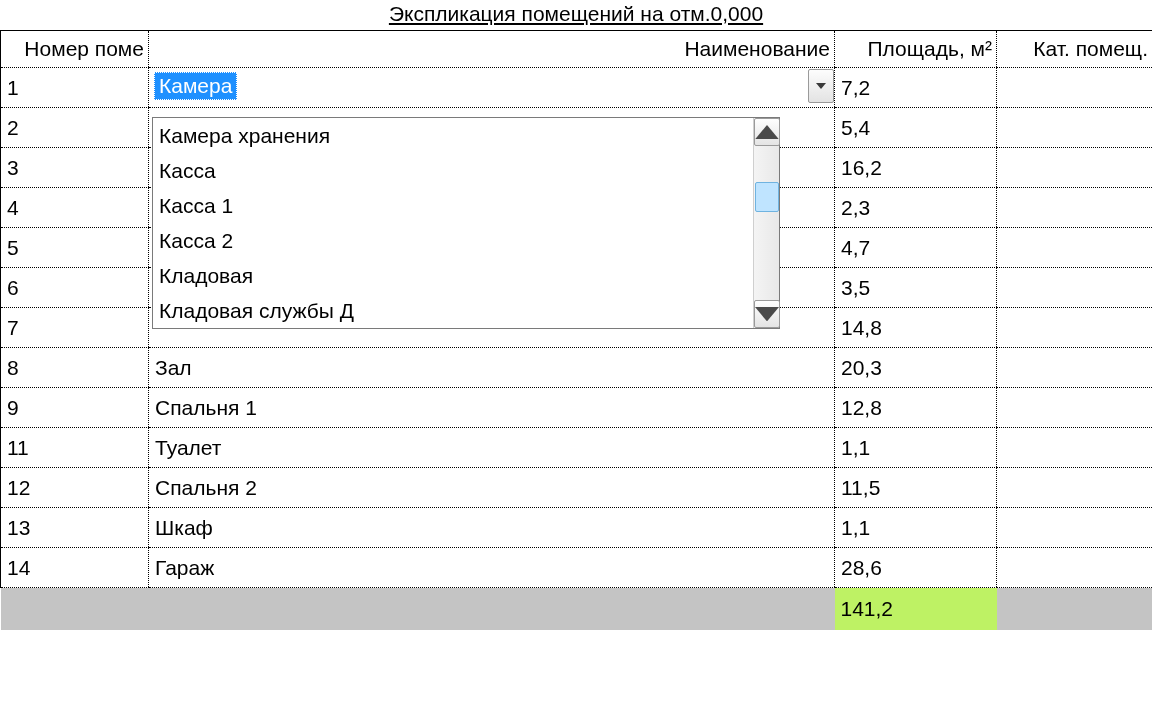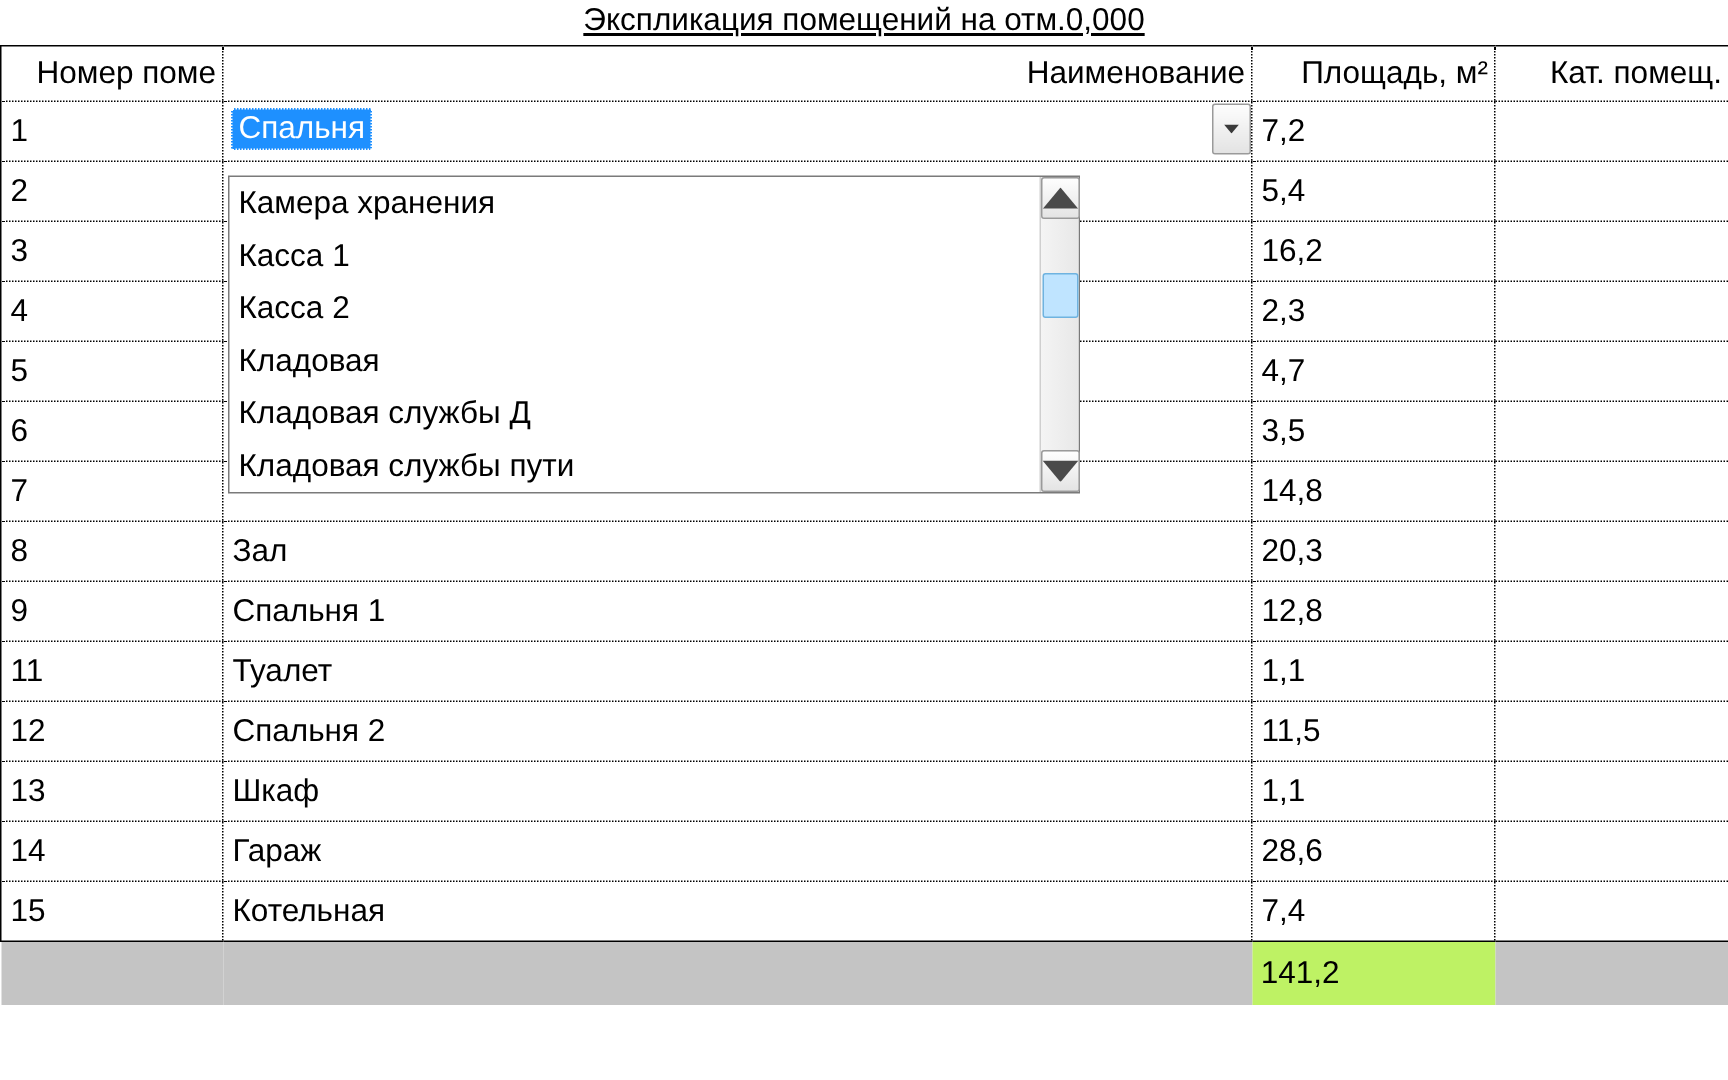--- a/index.html
+++ b/index.html
@@ -93,21 +93,21 @@
     align-items: center;
     justify-content: center;
   }
   .dd-btn svg { width: 10px; height: 6px; }
 
   
   .dd-list {
     position: absolute;
     left: 152px;   
     top: 117px;    
-    width: 568px;
+    width: 628px;
     background: #fff;
     border: 1px solid #7a7a7a;
     z-index: 10;
     font-size: 21px;
   }
   .dd-items {
     padding-right: 26px;
   }
   .dd-item {
     padding: 4px 6px;
@@ -165,21 +165,21 @@
       <th>Наименование</th>
       <th>Площадь, м²</th>
       <th>Кат. помещ.</th>
     </tr>
   </thead>
   <tbody id="tbody">
       <tr>
         <td>1</td>
         <td class="name-cell">
           <div class="dd-wrap">
-            <span class="dd-selected">Спальня</span>
+            <span class="dd-selected">Камера</span>
             <div class="dd-btn">
               <svg viewBox="0 0 10 6">
                 <polygon points="0,0 10,0 5,6" fill="#3a3a3a"></polygon>
               </svg>
             </div>
           </div>
         </td>
         <td>7,2</td>
         <td></td>
       </tr>
@@ -248,43 +248,37 @@
         <td class="name-cell">Шкаф</td>
         <td>1,1</td>
         <td></td>
       </tr>
       <tr>
         <td>14</td>
         <td class="name-cell">Гараж</td>
         <td>28,6</td>
         <td></td>
       </tr>
-      <tr class="lastdata">
-        <td>15</td>
-        <td class="name-cell">Котельная</td>
-        <td>7,4</td>
-        <td></td>
-      </tr>
       <tr class="total">
         <td></td>
         <td></td>
         <td class="total-val">141,2</td>
         <td></td>
       </tr>
     </tbody>
 </table>
 
 <div class="dd-list">
   <div class="dd-items" id="dd-items">
       <div class="dd-item">Камера хранения</div>
+      <div class="dd-item">Касса</div>
       <div class="dd-item">Касса 1</div>
       <div class="dd-item">Касса 2</div>
       <div class="dd-item">Кладовая</div>
       <div class="dd-item">Кладовая службы Д</div>
-      <div class="dd-item">Кладовая службы пути</div>
     </div>
   <div class="dd-scroll">
     <div class="sb-btn up">
       <svg viewBox="0 0 10 6">
           <polygon points="5,0 10,6 0,6" fill="#4a4a4a"></polygon>
         </svg>
     </div>
     <div class="sb-thumb"></div>
     <div class="sb-btn down">
       <svg viewBox="0 0 10 6">

